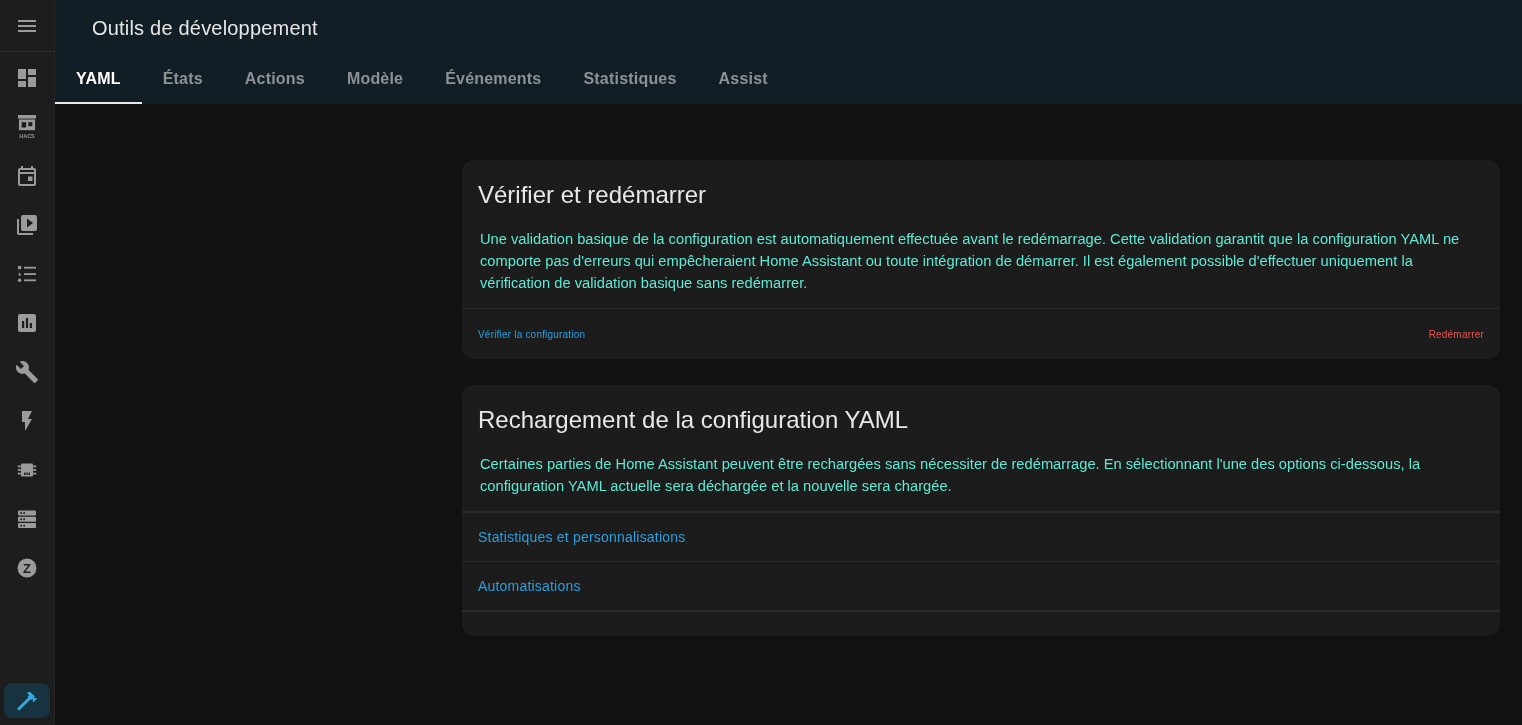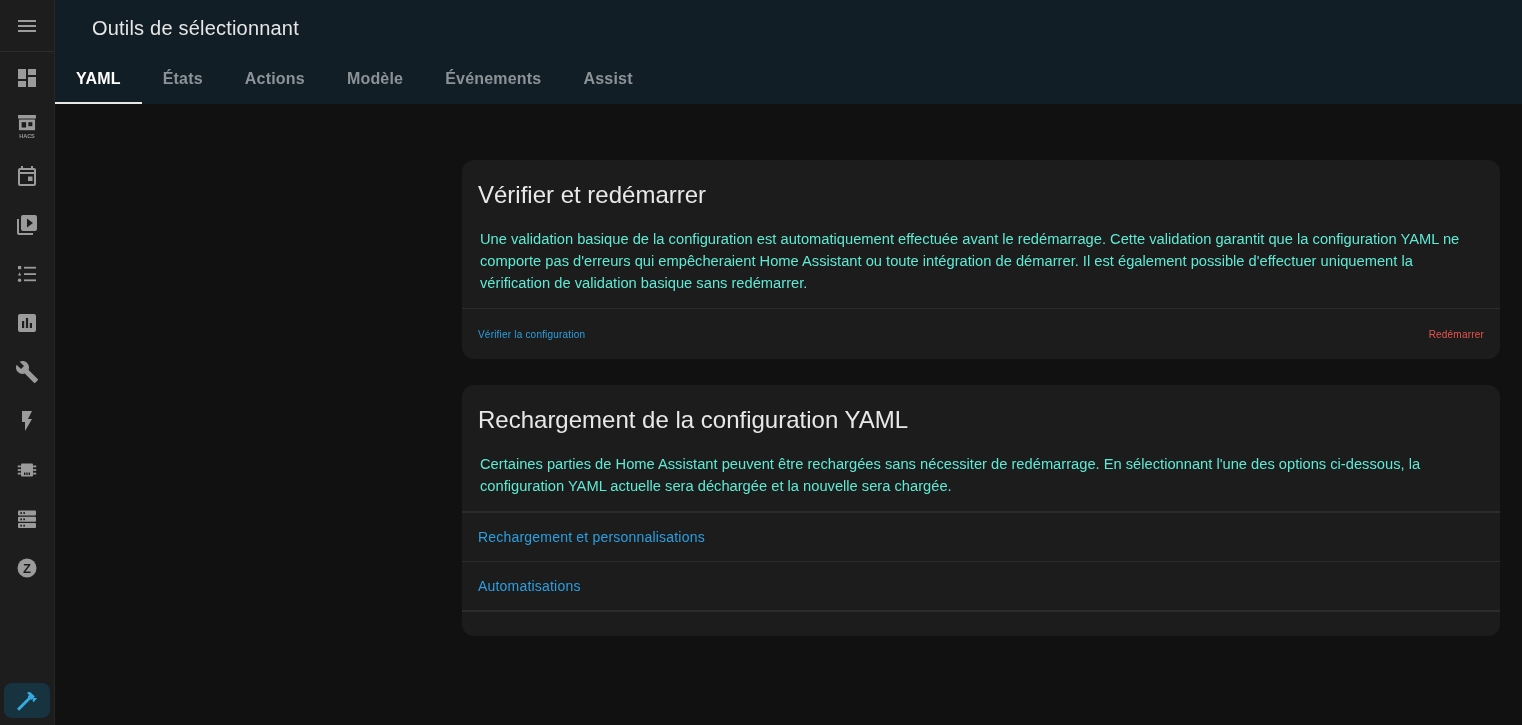--- a/index.html
+++ b/index.html
@@ -193,28 +193,29 @@
     <div class="devtools-btn">
       <svg width="24" height="24" viewBox="0 0 24 24" fill="#36a9e0">
           <path d="M2 19.63L13.43 8.2l-.71-.7 1.42-1.43L12 3.89c1.2-1.19 3.09-1.19 4.27 0l3.6 3.61-1.42 1.41h2.84l.71.71-3.55 3.59-.71-.71V9.62l-1.47 1.42-.71-.71L4.13 21.76 2 19.63z"></path>
         </svg>
     </div>
   </nav>
 
   <div class="main">
     <header class="header">
       <div class="title-row">
-        <span class="page-title">Outils de sélectionnant</span>
+        <span class="page-title">Outils de développement</span>
       </div>
       <div class="tabs">
         <div class="tab active">YAML</div>
         <div class="tab">États</div>
         <div class="tab">Actions</div>
         <div class="tab">Modèle</div>
         <div class="tab">Événements</div>
+        <div class="tab">Statistiques</div>
         <div class="tab">Assist</div>
       </div>
     </header>
 
     <div class="content">
       <div class="container">
 
         <section class="card">
           <div class="card-body">
             <h2 class="card-title">Vérifier et redémarrer</h2>
@@ -228,21 +229,21 @@
         </section>
 
         <section class="card">
           <div class="card-body">
             <h2 class="card-title">Rechargement de la configuration YAML</h2>
             <p class="card-desc">Certaines parties de Home Assistant peuvent être rechargées sans nécessiter de redémarrage. En sélectionnant l'une des options ci-dessous, la configuration YAML actuelle sera déchargée et la nouvelle sera chargée.</p>
           </div>
           <div class="divider"></div>
           <div class="divider"></div>
           <div class="list-row">
-            <span>Rechargement et personnalisations</span>
+            <span>Statistiques et personnalisations</span>
           </div>
           <div class="divider"></div>
           <div class="list-row">
             <span>Automatisations</span>
           </div>
           <div class="divider"></div>
           <div class="divider"></div>
           <div class="card-tail"></div>
         </section>
 

